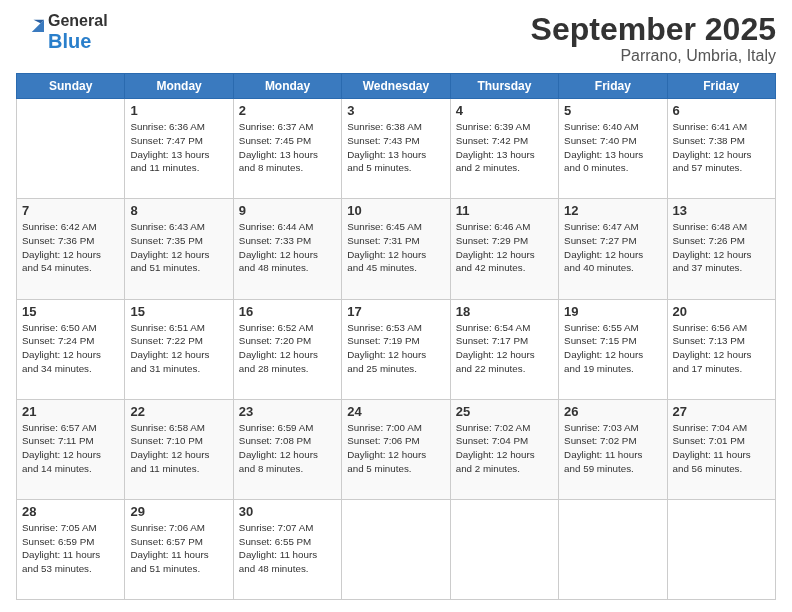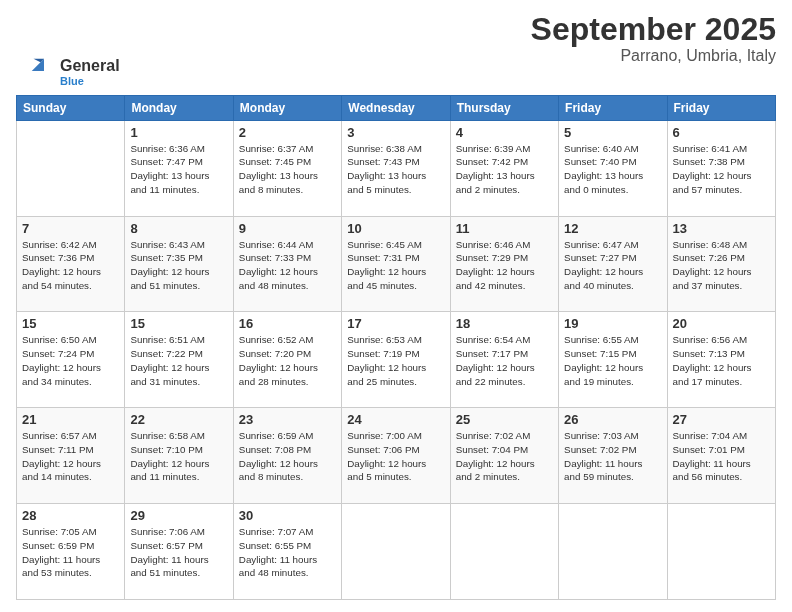--- a/index.html
+++ b/index.html
@@ -18,35 +18,35 @@
       flex-direction: column;
     }
     .header {
       display: flex;
       justify-content: space-between;
       align-items: flex-start;
       margin-bottom: 8px;
     }
     .logo {
       display: flex;
-      gap: 16px;
-      margin-top: 45px;
+      align-items: center;
+      gap: 4px;
     }
     .logo-text {
       display: flex;
       flex-direction: column;
       line-height: 1.1;
     }
     .logo-general {
       font-size: 16px;
       font-weight: bold;
       color: #333;
     }
     .logo-blue {
-      font-size: 11px;
+      font-size: 20px;
       font-weight: bold;
       color: #2a7fcb;
     }
     .logo-icon {
       width: 28px;
       height: 28px;
     }
     .title-block {
       text-align: right;
       margin-left: 47px;
@@ -63,21 +63,21 @@
     }
     table {
       width: 100%;
       border-collapse: collapse;
       flex: 1;
       font-size: 10.5px;
     }
     thead th {
       background-color: #3a7abf;
       color: white;
-      text-align: left;
+      text-align: center;
       padding: 5px 6px;
       font-size: 12px;
       font-weight: bold;
       border: 1px solid #2a6aaf;
     }
     tbody td {
       border: 1px solid #ccc;
       vertical-align: top;
       padding: 4px 5px;
       color: #333;

